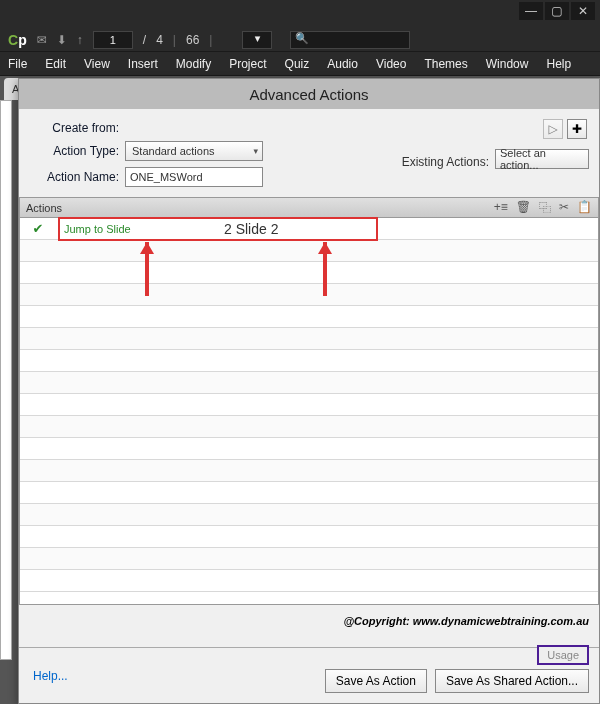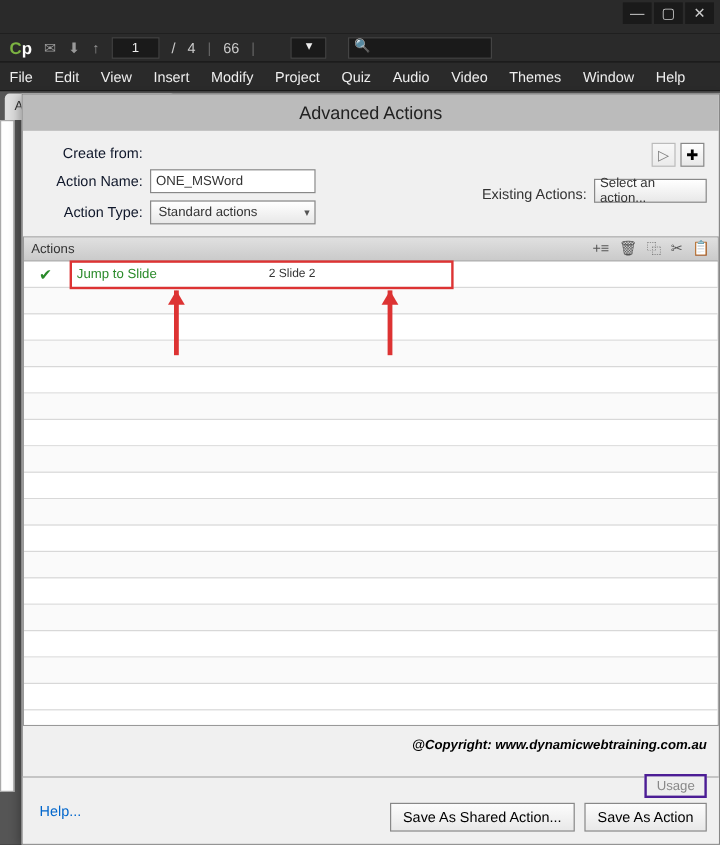--- a/index.html
+++ b/index.html
@@ -50,21 +50,21 @@
 .actions-panel { margin: 0; border: 1px solid #999; }
 .actions-header { height: 20px; background: linear-gradient(#e0e0e0,#cacaca); display: flex; align-items: center; padding: 0 6px; font-size: 11px; color: #333; position: relative; border-bottom: 1px solid #999; }
 .action-icons { position: absolute; right: 6px; display: flex; gap: 8px; color: #555; font-size: 12px; }
 .action-icons span { cursor: pointer; }
 
 .grid { background: #fff; height: 386px; position: relative; }
 .grid-row { height: 22px; border-bottom: 1px solid #d8d8d8; display: flex; align-items: center; }
 .grid-row:nth-child(even) { background: #fafafa; }
 .check-cell { width: 36px; display: flex; justify-content: center; color: #2a8a2a; font-size: 13px; }
 .action-cell { width: 168px; padding-left: 8px; color: #2a8a2a; font-size: 11px; }
-.target-cell { width: 140px; color: #333; font-size: 10px; }
+.target-cell { width: 140px; color: #333; font-size: 14px; }
 
 .highlight-box { position: absolute; left: 38px; top: -1px; width: 320px; height: 24px; border: 2px solid #d33; pointer-events: none; }
 .arrow { position: absolute; width: 14px; height: 60px; }
 .arrow-line { position: absolute; left: 5px; top: 0; width: 4px; height: 54px; background: #d33; }
 .arrow-head { position: absolute; left: 0; top: 0; width: 0; height: 0; border-left: 7px solid transparent; border-right: 7px solid transparent; border-bottom: 12px solid #d33; }
 
 .copyright { position: absolute; bottom: 76px; right: 10px; font-style: italic; font-weight: bold; font-size: 11px; color: #000; }
 
 .dialog-footer { position: absolute; bottom: 0; left: 0; right: 0; height: 56px; border-top: 1px solid #aaa; background: #f0f0f0; display: flex; align-items: center; padding: 0 14px; }
 .help-link { color: #0066cc; cursor: pointer; font-size: 12px; }
@@ -126,26 +126,26 @@
 </div>
 
 <div class="dialog">
   <div class="dialog-title">Advanced Actions</div>
 
   <div class="form-area">
     <div class="form-row">
       <div class="form-label">Create from:</div>
     </div>
     <div class="form-row">
+      <div class="form-label">Action Type:</div>
+      <div class="dropdown">Standard actions</div>
+    </div>
+    <div class="form-row">
       <div class="form-label">Action Name:</div>
       <input class="text-input" value="ONE_MSWord" style="">
-    </div>
-    <div class="form-row">
-      <div class="form-label">Action Type:</div>
-      <div class="dropdown">Standard actions</div>
     </div>
 
     <div class="side-controls">
       <div class="icon-btn">▷</div>
       <div class="icon-btn enabled">✚</div>
     </div>
     <div class="existing-row">
       <span class="existing-label">Existing Actions:</span>
       <div class="existing-dropdown">Select an action...</div>
     </div>
@@ -196,17 +196,17 @@
       </div>
     </div>
   </div>
 
   <div class="copyright">@Copyright: www.dynamicwebtraining.com.au</div>
 
   <div class="dialog-footer">
     <span class="help-link">Help...</span>
     <div class="usage-btn">Usage</div>
     <div class="footer-right">
+      <div class="footer-btn">Save As Action</div>
       <div class="footer-btn">Save As Shared Action...</div>
-      <div class="footer-btn">Save As Action</div>
     </div>
   </div>
 </div>
 
 </body></html>

